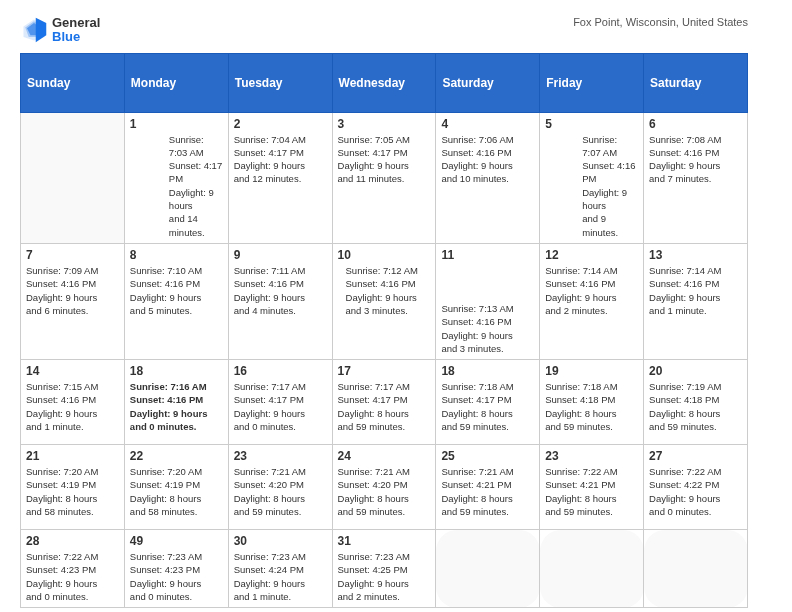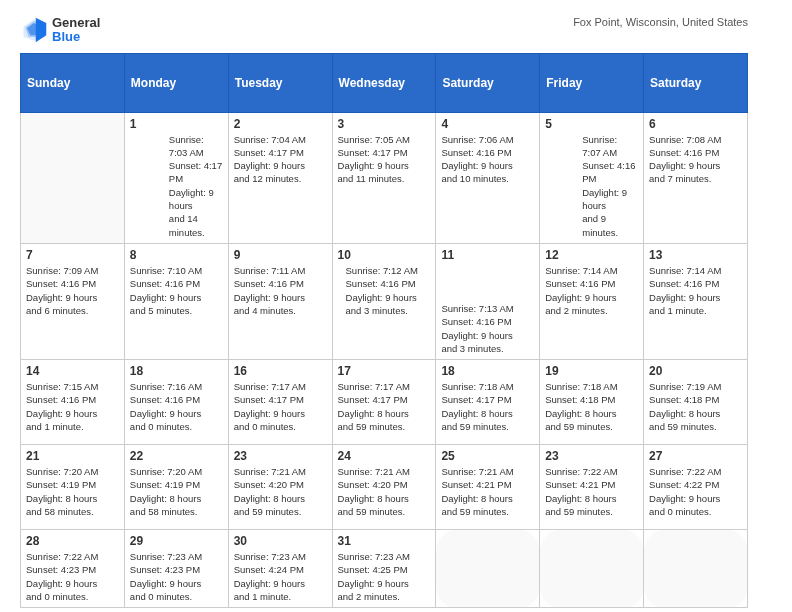--- a/index.html
+++ b/index.html
@@ -240,21 +240,21 @@
         <tr class="week-row">
           <td>
             <span class="day-num">14</span>
             <div class="cell-info" style="white-space: pre-line;">Sunrise: 7:15 AM
 Sunset: 4:16 PM
 Daylight: 9 hours
 and 1 minute.</div>
           </td>
           <td>
             <span class="day-num">18</span>
-            <div class="cell-info" style="white-space: pre-line;">Sunrise: 7:16 AM
+            <div class="cell-info" style="white-space: pre-line; font-weight: bold;">Sunrise: 7:16 AM
 Sunset: 4:16 PM
 Daylight: 9 hours
 and 0 minutes.</div>
           </td>
           <td>
             <span class="day-num">16</span>
             <div class="cell-info" style="white-space: pre-line;">Sunrise: 7:17 AM
 Sunset: 4:17 PM
 Daylight: 9 hours
 and 0 minutes.</div>
@@ -341,21 +341,21 @@
         </tr>
         <tr class="last-row">
           <td>
             <span class="day-num">28</span>
             <div class="cell-info" style="white-space: pre-line;">Sunrise: 7:22 AM
 Sunset: 4:23 PM
 Daylight: 9 hours
 and 0 minutes.</div>
           </td>
           <td>
-            <span class="day-num">29</span>
+            <span class="day-num">49</span>
             <div class="cell-info" style="white-space: pre-line;">Sunrise: 7:23 AM
 Sunset: 4:23 PM
 Daylight: 9 hours
 and 0 minutes.</div>
           </td>
           <td>
             <span class="day-num">30</span>
             <div class="cell-info" style="white-space: pre-line;">Sunrise: 7:23 AM
 Sunset: 4:24 PM
 Daylight: 9 hours

